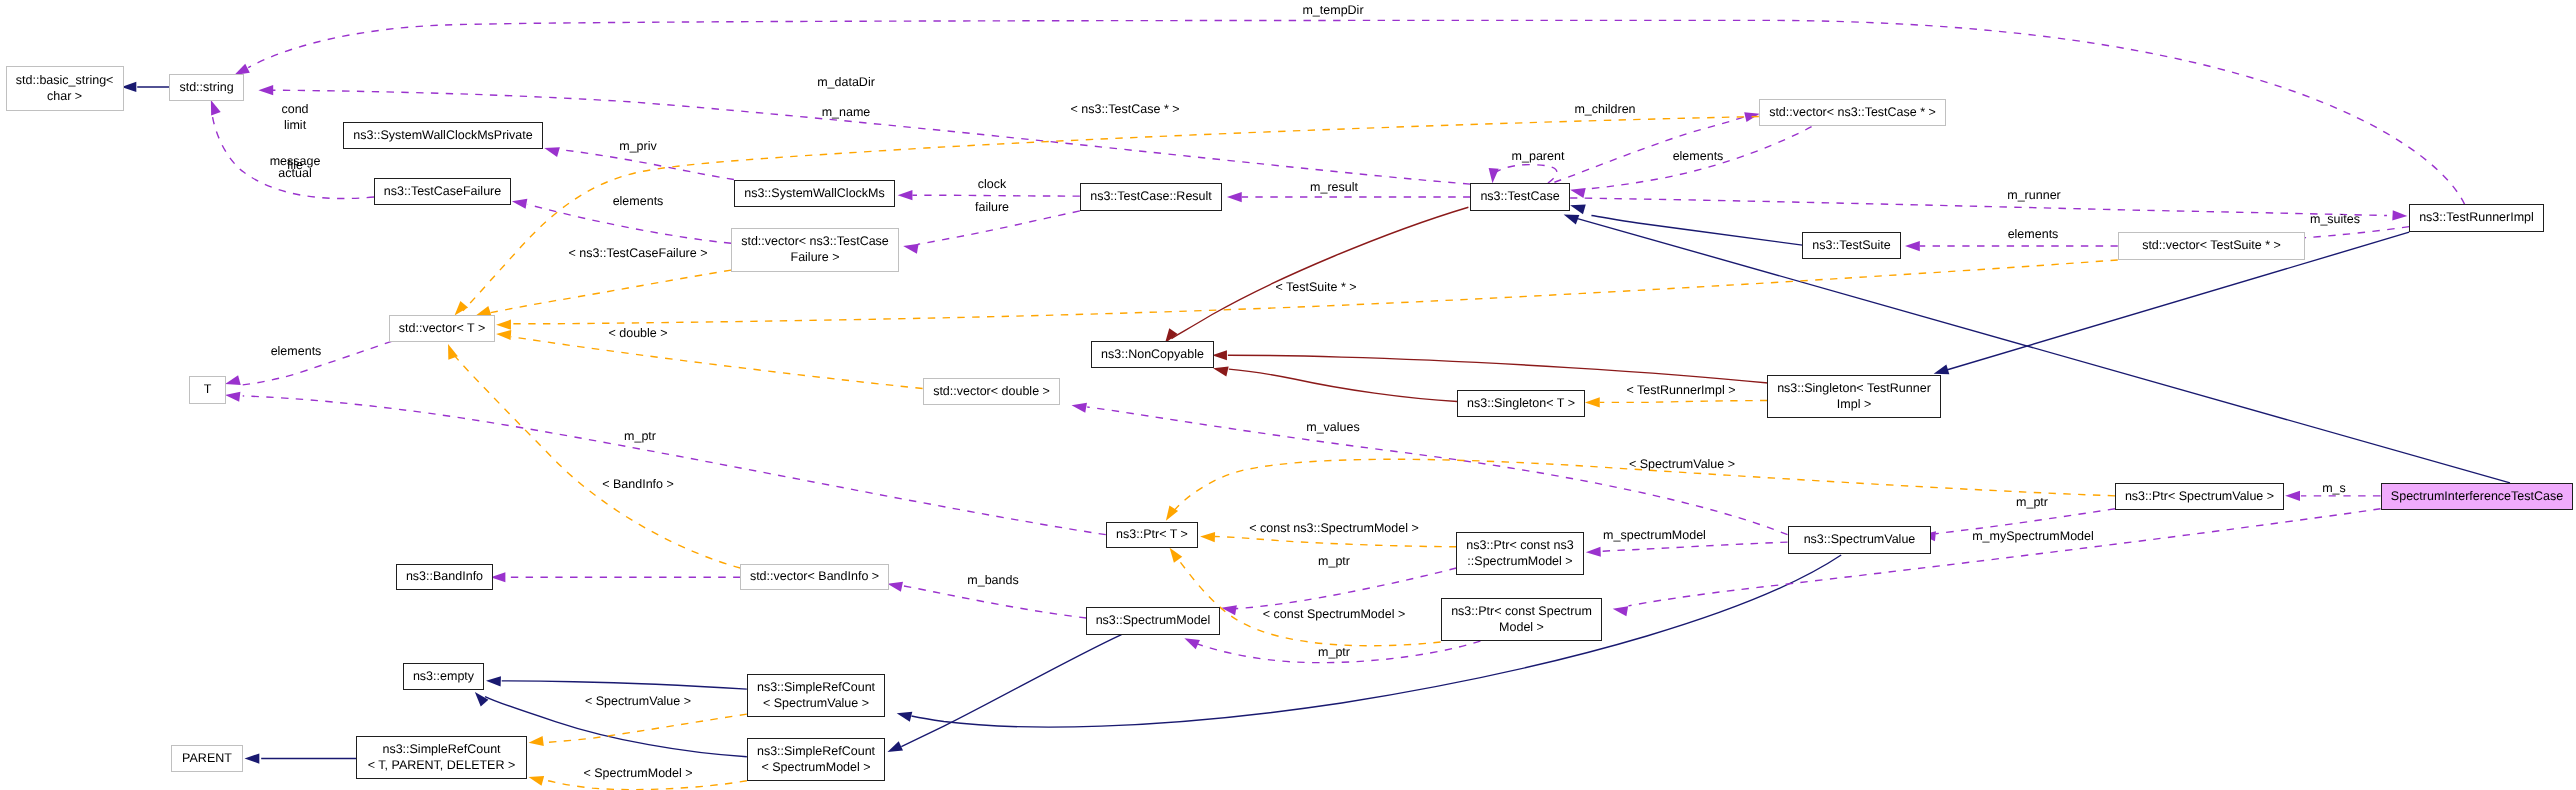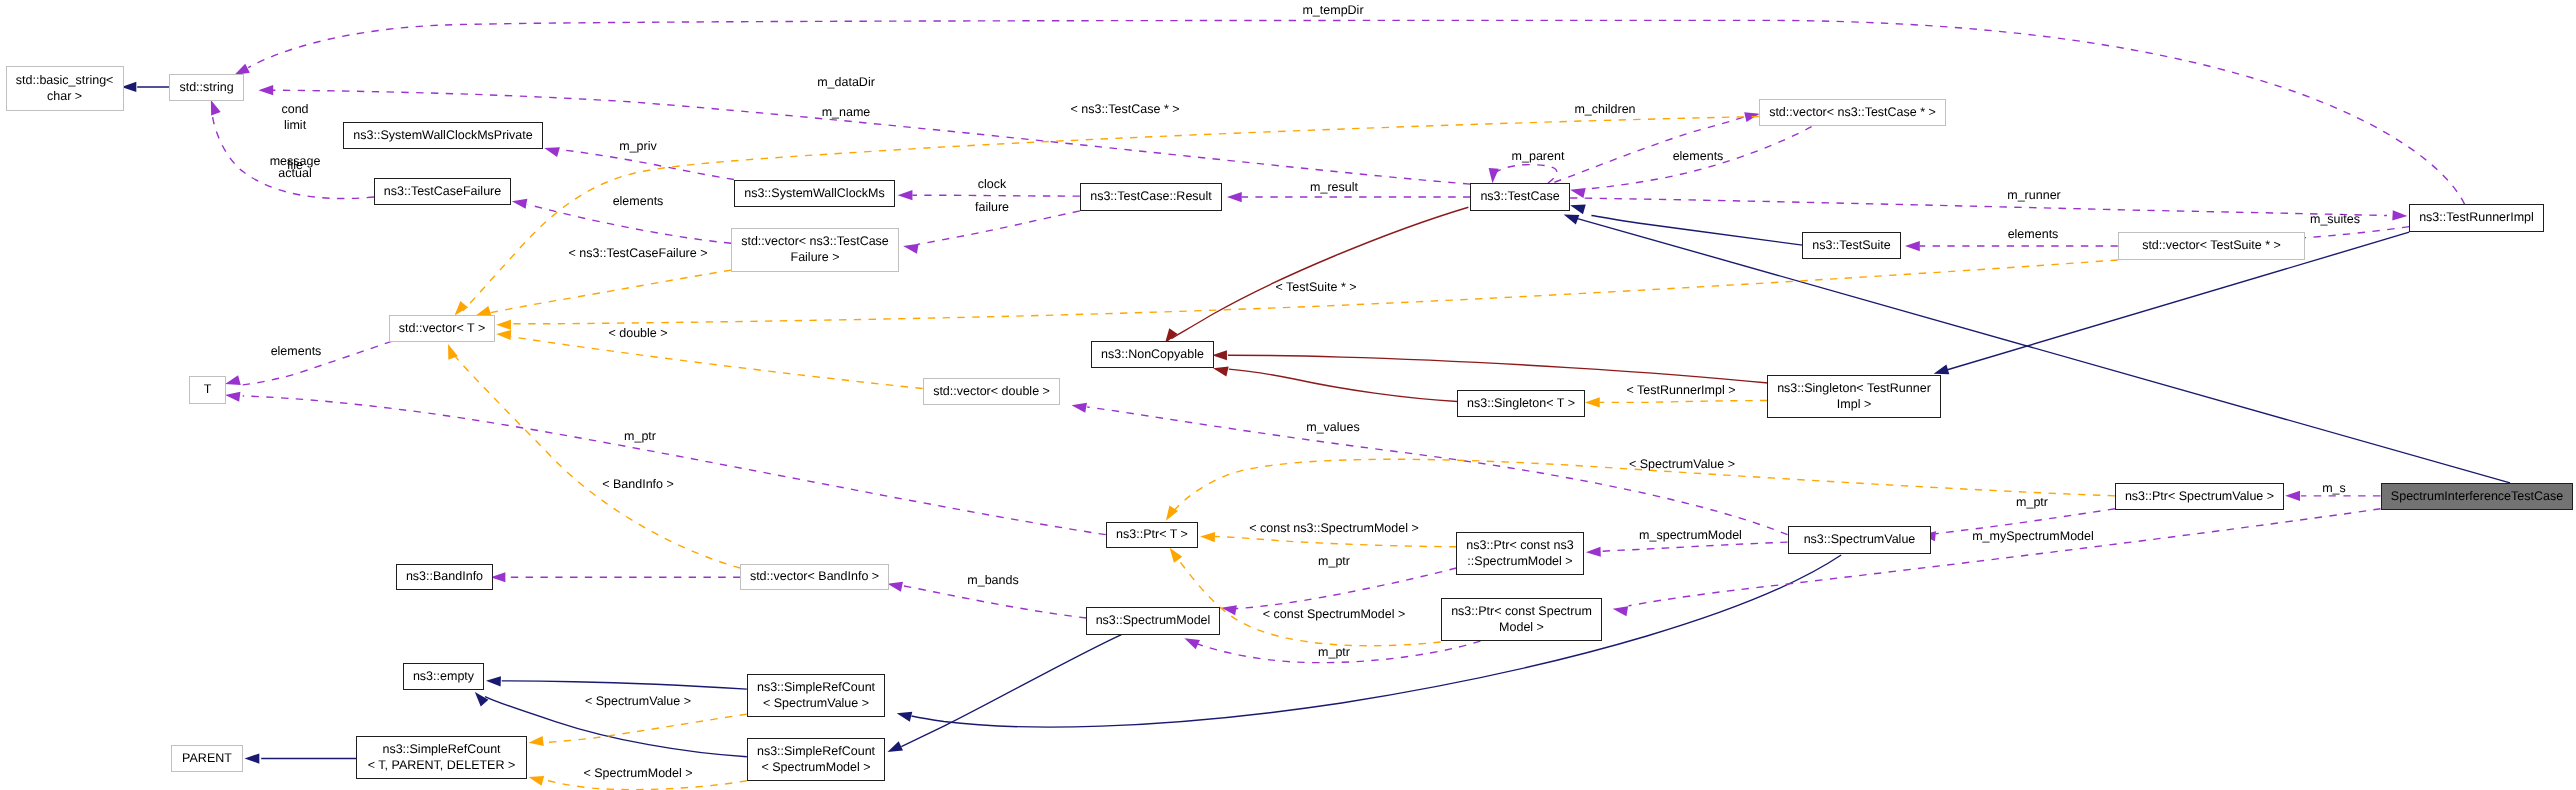--- a/index.html
+++ b/index.html
@@ -5,21 +5,21 @@
 html,body{margin:0;padding:0;background:#ffffff;}
 #page{position:relative;width:2576px;height:790px;background:#ffffff;overflow:hidden;
       font-family:"Liberation Sans",sans-serif;
       -webkit-font-smoothing:antialiased;text-rendering:geometricPrecision;}
 svg.layer{position:absolute;left:0;top:0;width:2576px;height:790px;}
 .node{position:absolute;box-sizing:border-box;display:flex;flex-direction:column;align-items:center;
       justify-content:center;text-align:center;font-size:12.5px;line-height:15.7px;color:#000;
       background:#ffffff;white-space:pre;}
 .node.light{border:0.9px solid #c0c0c0;}
 .node.dark{border:0.9px solid #1f1f1f;}
-.node.highlight{border:0.9px solid #1f1f1f;background:#737373;}
+.node.highlight{border:0.9px solid #1f1f1f;background:#f0abfc;}
 .elab{position:absolute;font-size:12.5px;color:#000;white-space:pre;transform:translateX(-50%);}
 .nlabel{display:block;}
 </style>
 </head>
 <body>
 
 <div id="page">
 
   <svg class="layer" id="edgelayer" viewBox="0 0 2784 854" xmlns="http://www.w3.org/2000/svg">
       <path d="M 183,94 L 148,94" fill="none" stroke="#191970" stroke-width="1.5"></path>
@@ -180,21 +180,21 @@
       <div class="elab" style="left: 638px; top: 326px;">&lt; double &gt;</div>
       <div class="elab" style="left: 640px; top: 429px;">m_ptr</div>
       <div class="elab" style="left: 638px; top: 477px;">&lt; BandInfo &gt;</div>
       <div class="elab" style="left: 1333px; top: 420px;">m_values</div>
       <div class="elab" style="left: 1681px; top: 383px;">&lt; TestRunnerImpl &gt;</div>
       <div class="elab" style="left: 1682px; top: 457px;">&lt; SpectrumValue &gt;</div>
       <div class="elab" style="left: 2032px; top: 495px;">m_ptr</div>
       <div class="elab" style="left: 2334px; top: 481px;">m_s</div>
       <div class="elab" style="left: 993px; top: 573px;">m_bands</div>
       <div class="elab" style="left: 1334px; top: 521px;">&lt; const ns3::SpectrumModel &gt;</div>
-      <div class="elab" style="left: 1683px; top: 528px; padding-left: 15px;">m_spectrumModel</div>
+      <div class="elab" style="left: 1647px; top: 528px; padding-left: 15px;">m_spectrumModel</div>
       <div class="elab" style="left: 2033px; top: 529px;">m_mySpectrumModel</div>
       <div class="elab" style="left: 1334px; top: 554px;">m_ptr</div>
       <div class="elab" style="left: 1334px; top: 607px;">&lt; const SpectrumModel &gt;</div>
       <div class="elab" style="left: 1334px; top: 645px;">m_ptr</div>
       <div class="elab" style="left: 638px; top: 694px;">&lt; SpectrumValue &gt;</div>
       <div class="elab" style="left: 638px; top: 766px;">&lt; SpectrumModel &gt;</div>
     </div>
 </div>
 
 

